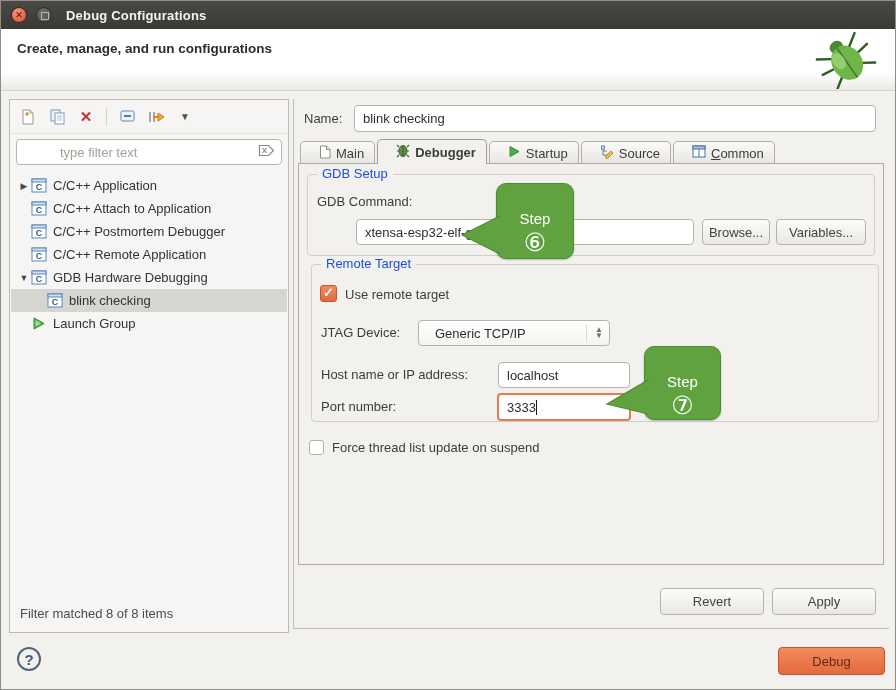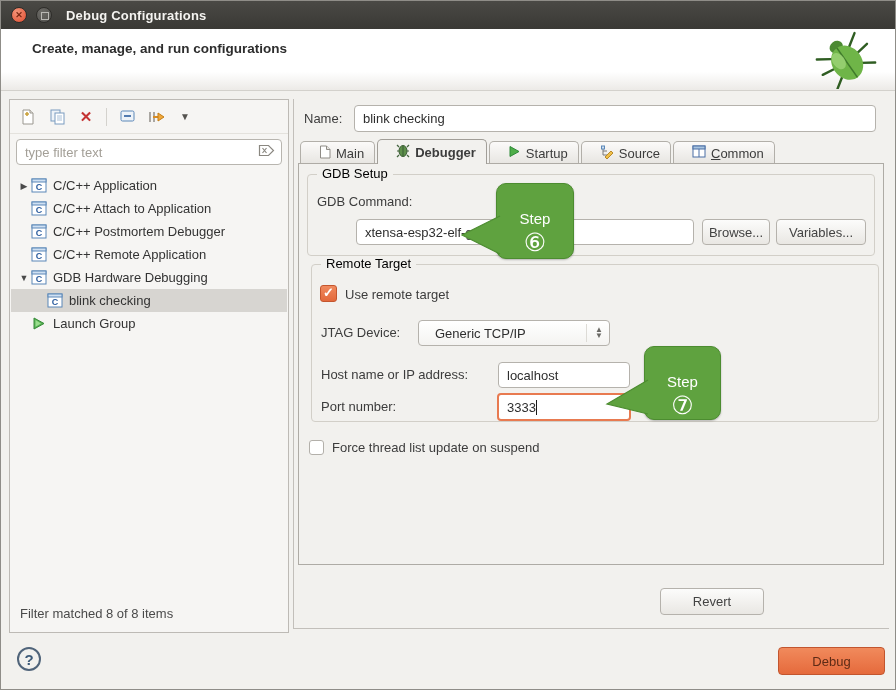--- a/index.html
+++ b/index.html
@@ -15,35 +15,35 @@
   .tb-close { background:radial-gradient(circle at 35% 30%, #f4967a, #df4b2f); border:1px solid #2e2d2a; margin-left:10px;}
   .tb-close::after { content:"✕"; position:absolute; left:0; top:0; width:14px; height:14px;
                      font-size:9px; line-height:14px; text-align:center; color:#7c2814; font-weight:bold; }
   .tb-restore { background:radial-gradient(circle at 35% 30%, #6b6a66, #504f4b); border:1px solid #2e2d2a; }
   .tb-restore::after { content:""; position:absolute; left:4px; top:4px; width:6px; height:6px; border:1px solid #b9b8b4; }
   .tb-title { color:#f4f3f0; font-weight:bold; margin-left:14px; letter-spacing:.2px; }
 
   
   .header { position:absolute; left:0; top:28px; width:100%; height:62px;
             background:linear-gradient(#ffffff 70%, #eceae7); border-bottom:1px solid #d3d1cc; }
-  .header-title { position:absolute; left:16px; top:12px; font-weight:bold; color:#2d2d2d; font-size:13.5px;margin-left:15px; }
+  .header-title { position:absolute; left:16px; top:12px; font-weight:bold; color:#2d2d2d; font-size:13.5px; }
   .bug-icon { position:absolute; right:16px; top:2px; }
 
   
   .left-panel { position:absolute; left:8px; top:98px; width:280px; height:534px;
                 background:#f6f5f3; border:1px solid #bdbab5; }
   .toolbar { position:absolute; left:0; top:0; width:100%; height:34px; display:flex; align-items:center;
              gap:11px; padding-left:9px; border-bottom:1px solid #e4e2dd; }
   .tsep { width:1px; height:18px; background:#d4d2cd; }
   .tbi { display:inline-flex; width:18px; height:18px; align-items:center; justify-content:center; }
   .del-x { color:#c43333; font-weight:bold; font-size:15px; }
   .caret { color:#55534f; font-size:10px; }
 
   .filter-box { position:absolute; left:6px; top:39px; width:266px; height:26px; background:#fff;
-                border:1px solid #b8b5af; border-radius:4px; display:flex; align-items:center; }
+                border:1px solid #b8b5af; border-radius:4px; display:flex; align-items:center;padding-left:35px; }
   .filter-box input { flex:1; border:none; outline:none; background:transparent; font:13px "Liberation Sans",sans-serif;
                       color:#3a3a3a; padding-left:8px; }
   .filter-box input::placeholder { color:#a39f97; }
   .clear-icon { margin-right:6px; }
 
   .tree { position:absolute; left:1px; top:72px; width:276px; }
   .trow { position:absolute; left:0; width:276px; height:23px; display:flex; align-items:center; }
   .trow.sel { background:#d7d5d1; }
   .exp { width:14px; text-align:center; font-size:9px; color:#4a4a4a; margin-left:6px; flex:none; }
   .exp.none { visibility:hidden; }
@@ -66,21 +66,21 @@
          background:linear-gradient(#fbfaf9,#e7e5e1); border:1px solid #b2afa9; border-bottom:none;
          border-radius:5px 5px 0 0; margin-right:2px; color:#3c3c3c; position:relative; }
   .tab.active { height:25px; background:#f2f1ee; font-weight:bold; z-index:3; border-color:#a19e98; }
   .tab-common .tlabel::first-letter { text-decoration:underline; }
   .tlabel { display:inline-block; }
 
   .content { position:absolute; left:4px; top:64px; width:586px; height:402px;
              border:1px solid #aeaba5; background:#f2f1ee; z-index:2; }
 
   .group { position:absolute; border:1px solid #d2cfc8; border-radius:4px; }
-  .legend { position:absolute; left:9px; top:-9px; background:#f2f1ee; padding:0 5px; color:#000000; }
+  .legend { position:absolute; left:9px; top:-9px; background:#f2f1ee; padding:0 5px; color:#1d4ed8; }
 
   .flabel { position:absolute; color:#3c3c3c; white-space:nowrap; }
 
   .gtk-btn { background:linear-gradient(#fcfcfb,#e9e7e3); border:1px solid #b5b2ac; border-radius:4px;
              color:#434343; font:13px "Liberation Sans",sans-serif; text-align:center; position:absolute; }
   .combo { position:absolute; background:linear-gradient(#ffffff,#f4f3f1); border:1px solid #b5b2ac; border-radius:4px;
            display:flex; align-items:center; padding-left:16px; color:#2e2e2e; }
   .spin { margin-left:auto; margin-right:6px; display:flex; flex-direction:column; line-height:6px;
           font-size:8px; color:#6a6965; text-align:center; padding-left:8px; border-left:1px solid #dddbd6; height:18px; justify-content:center;}
 
@@ -360,20 +360,21 @@
         <span class="flabel" style="left:9px;top:134px">Port number:</span>
         <input class="txt port-input" type="text" style="position: absolute; left: 185px; top: 128px; width: 134px; height: 28px;" value="3333">
         <span class="caret-bar" style="left:224px;top:135px"></span>
       </div>
 
       <span class="cbx off" style="left:10px;top:276px;width:15px;height:15px"></span>
       <span class="flabel" style="left:33px;top:276px">Force thread list update on suspend</span>
     </div>
 
     <button class="gtk-btn" style="left:366px;top:489px;width:104px;height:27px">Revert</button>
+    <button class="gtk-btn" style="left:478px;top:489px;width:104px;height:27px">Apply</button>
   </div>
 
   <div class="callout" style="left:495px;top:182px">
     <svg class="callout-arrow" style="left:-37px;top:26px" width="42" height="48" viewBox="0 0 42 48">
       <polygon points="2,25 40,6 40,44" fill="#5fa23f"></polygon>
       <path d="M40 6 L2 25 L40 44" fill="none" stroke="#4c8c30" stroke-width="1.2"></path>
     </svg>
     <div class="callout-title">Step</div>
     <div class="callout-num">⑥</div>
   </div>

